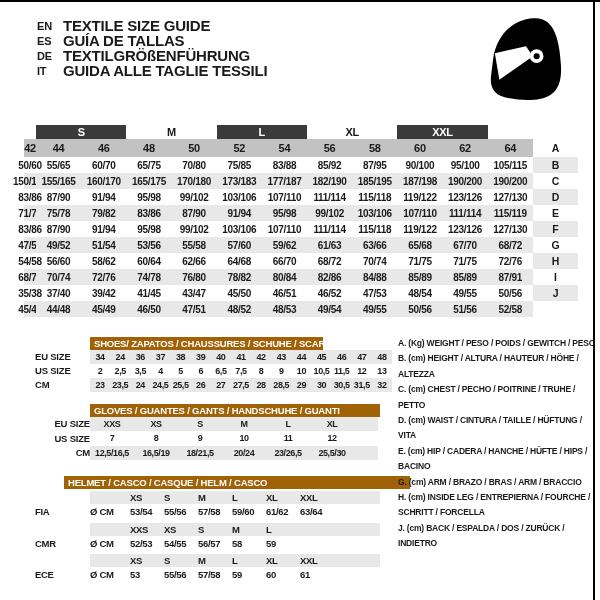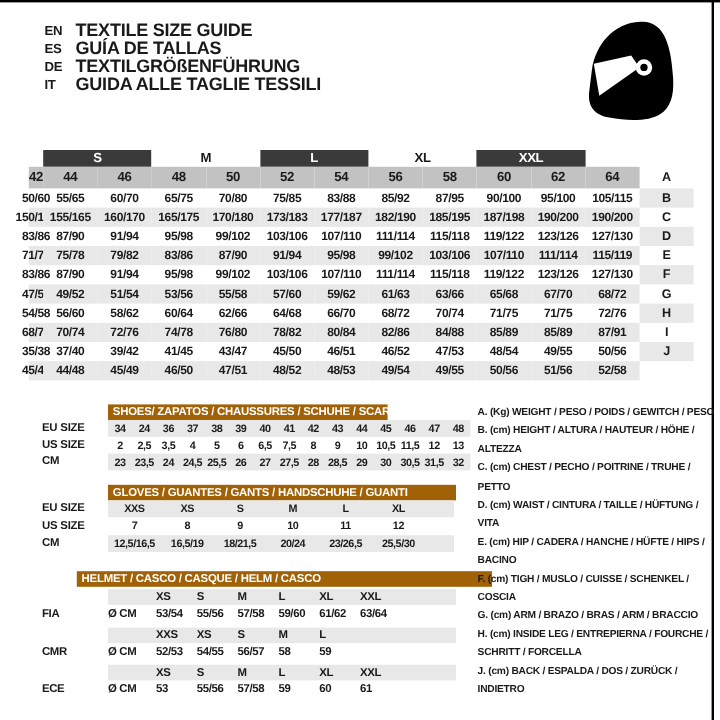--- a/index.html
+++ b/index.html
@@ -26,21 +26,21 @@
   .group.dark{background:#3a3a3a;color:#fff;}
   .band{background:#c2c2c2;font-size:11px;}
   .bandspacer{background:#fff;}
   .rlabel{font-size:10.5px;}
   .val{font-size:10px;}
   .shade{background:#e8e8e8;}
 
   
   .subtable{position:absolute;left:35px;}
   .shoes{top:337px;width:357px;}
-  .gloves{top:404px;width:357px;}
+  .gloves{top:404px;width:357px;text-align:right;}
   .helmet-t{top:476px;width:345px;}
   .hbar{height:12.5px;background:#a16207;color:#fff;font-size:9.5px;font-weight:700;
         display:flex;align-items:center;padding-left:4px;margin-left:55px;
         box-sizing:border-box;letter-spacing:-0.2px;white-space:nowrap;}
   .shoes .hbar{width:233px;}
   .gloves .hbar{width:290px;}
   .helmet-t .hbar{width:346px;height:13px;margin-left:29px;}
   .srow{display:grid;align-items:center;}
   .shoes .srow{grid-template-columns:55px repeat(15,1fr);height:14px;}
   .gloves .srow{grid-template-columns:55px repeat(6,44px) 1fr;height:14.5px;}
@@ -402,17 +402,16 @@
       </div>
     </div>
 </div>
 
 <div class="legend">
   <div class="legend-item">A. (Kg) WEIGHT / PESO / POIDS / GEWITCH / PESO</div>
   <div class="legend-item">B. (cm) HEIGHT / ALTURA / HAUTEUR / HÖHE / ALTEZZA</div>
   <div class="legend-item">C. (cm) CHEST / PECHO / POITRINE / TRUHE / PETTO</div>
   <div class="legend-item">D. (cm) WAIST / CINTURA / TAILLE / HÜFTUNG / VITA</div>
   <div class="legend-item">E. (cm) HIP / CADERA / HANCHE / HÜFTE / HIPS /  BACINO</div>
-  <div class="legend-item">F. (cm) TIGH / MUSLO / CUISSE / SCHENKEL / COSCIA</div>
   <div class="legend-item">G. (cm) ARM  / BRAZO / BRAS / ARM / BRACCIO</div>
   <div class="legend-item">H. (cm) INSIDE LEG / ENTREPIERNA / FOURCHE / SCHRITT / FORCELLA</div>
   <div class="legend-item">J. (cm) BACK / ESPALDA / DOS / ZURÜCK / INDIETRO</div>
 </div>
 
 </body></html>

